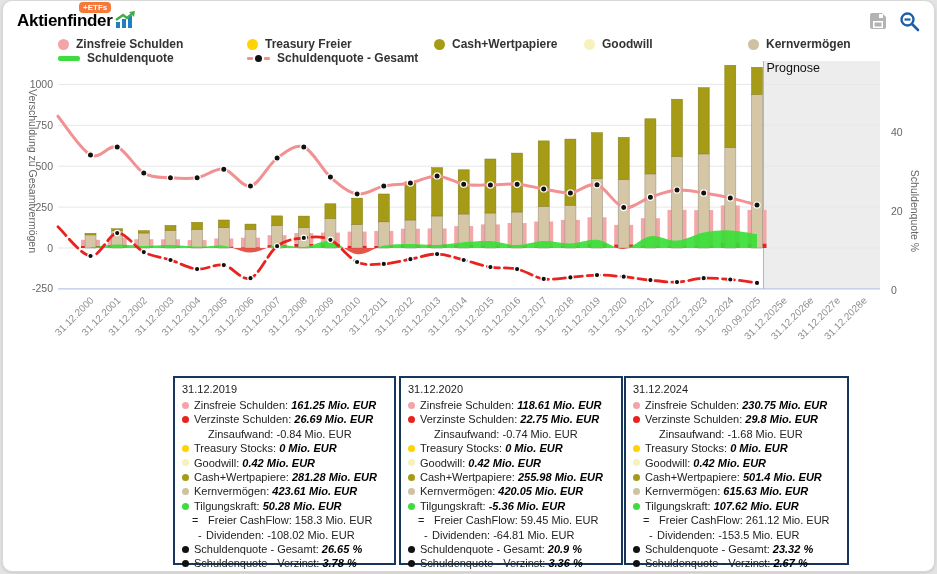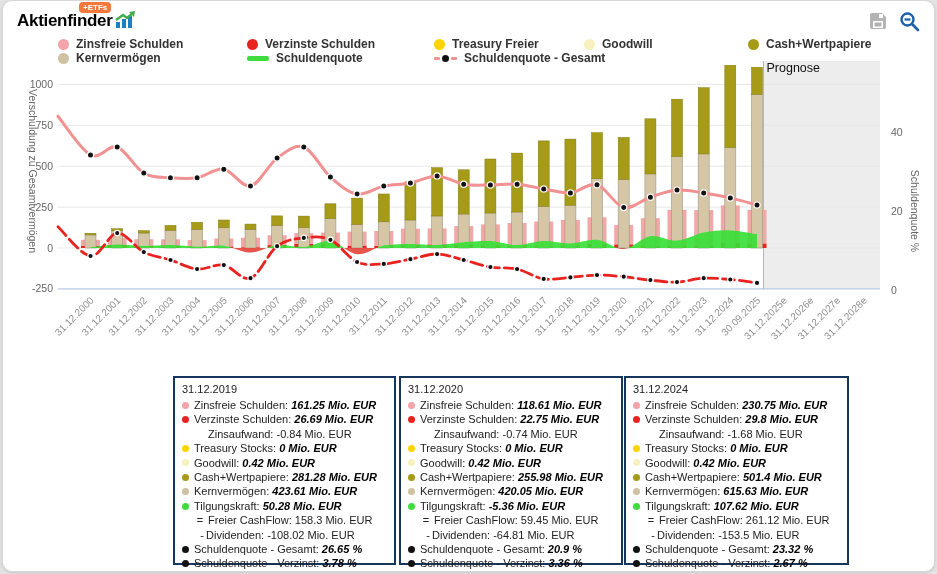--- a/index.html
+++ b/index.html
@@ -29,21 +29,21 @@
   .mk-dd i{display:block;width:6px;height:3px;border-radius:1px;}
   .mk-dd b{display:block;width:7px;height:7px;border-radius:50%;background:#111;margin:0 2px;}
   
   #chart-wrap{position:absolute;left:0;top:60px;width:937px;height:312px;}
   svg text{font-family:"Liberation Sans",sans-serif;}
   
   .infobox{position:absolute;top:375px;height:189px;background:#fff;border:2px solid #17365d;
     padding:4px 7px;box-sizing:border-box;font-size:11px;color:#222;}
   #box-0{left:170px;width:223px;} #box-1{left:396px;width:224px;} #box-2{left:621px;width:225px;}
   .ib-date{line-height:15px;margin-bottom:1px;}
-  .ib-row{display:flex;align-items:center;line-height:14.4px;white-space:nowrap;text-align:center;}
+  .ib-row{display:flex;align-items:center;line-height:14.4px;white-space:nowrap;}
   .ib-row .blt{width:7px;height:7px;border-radius:50%;margin-right:5px;flex:none;}
   .ib-row .pre{display:inline-block;flex:none;}
   .ib-row b{color:#000;font-style:italic;}
 </style>
 </head>
 <body>
 
 <div id="card">
 
   <div id="logo">
@@ -76,34 +76,30 @@
       </svg>
     </button>
   </div>
 
   <div id="legend">
       <div class="lg-item">
         <span class="mk-circle" style="background: rgb(244, 163, 168);"></span>
         <span class="lbl">Zinsfreie Schulden</span>
       </div>
       <div class="lg-item">
-        <span class="mk-circle" style="background: rgb(232, 35, 31);"></span>
-        <span class="lbl">Verzinste Schulden</span>
-      </div>
-      <div class="lg-item">
         <span class="mk-circle" style="background: rgb(255, 212, 0);"></span>
         <span class="lbl">Treasury Freier</span>
       </div>
       <div class="lg-item">
+        <span class="mk-circle" style="background: rgb(165, 155, 23);"></span>
+        <span class="lbl">Cash+Wertpapiere</span>
+      </div>
+      <div class="lg-item">
         <span class="mk-circle" style="background: rgb(246, 241, 189);"></span>
         <span class="lbl">Goodwill</span>
-      </div>
-      <div class="lg-item">
-        <span class="mk-circle" style="background: rgb(165, 155, 23);"></span>
-        <span class="lbl">Cash+Wertpapiere</span>
       </div>
       <div class="lg-item">
         <span class="mk-circle" style="background: rgb(207, 194, 162);"></span>
         <span class="lbl">Kernvermögen</span>
       </div>
       <div class="lg-item">
         <span class="mk-line" style="background: rgb(62, 220, 62);"></span>
         <span class="lbl">Schuldenquote</span>
       </div>
       <div class="lg-item">

